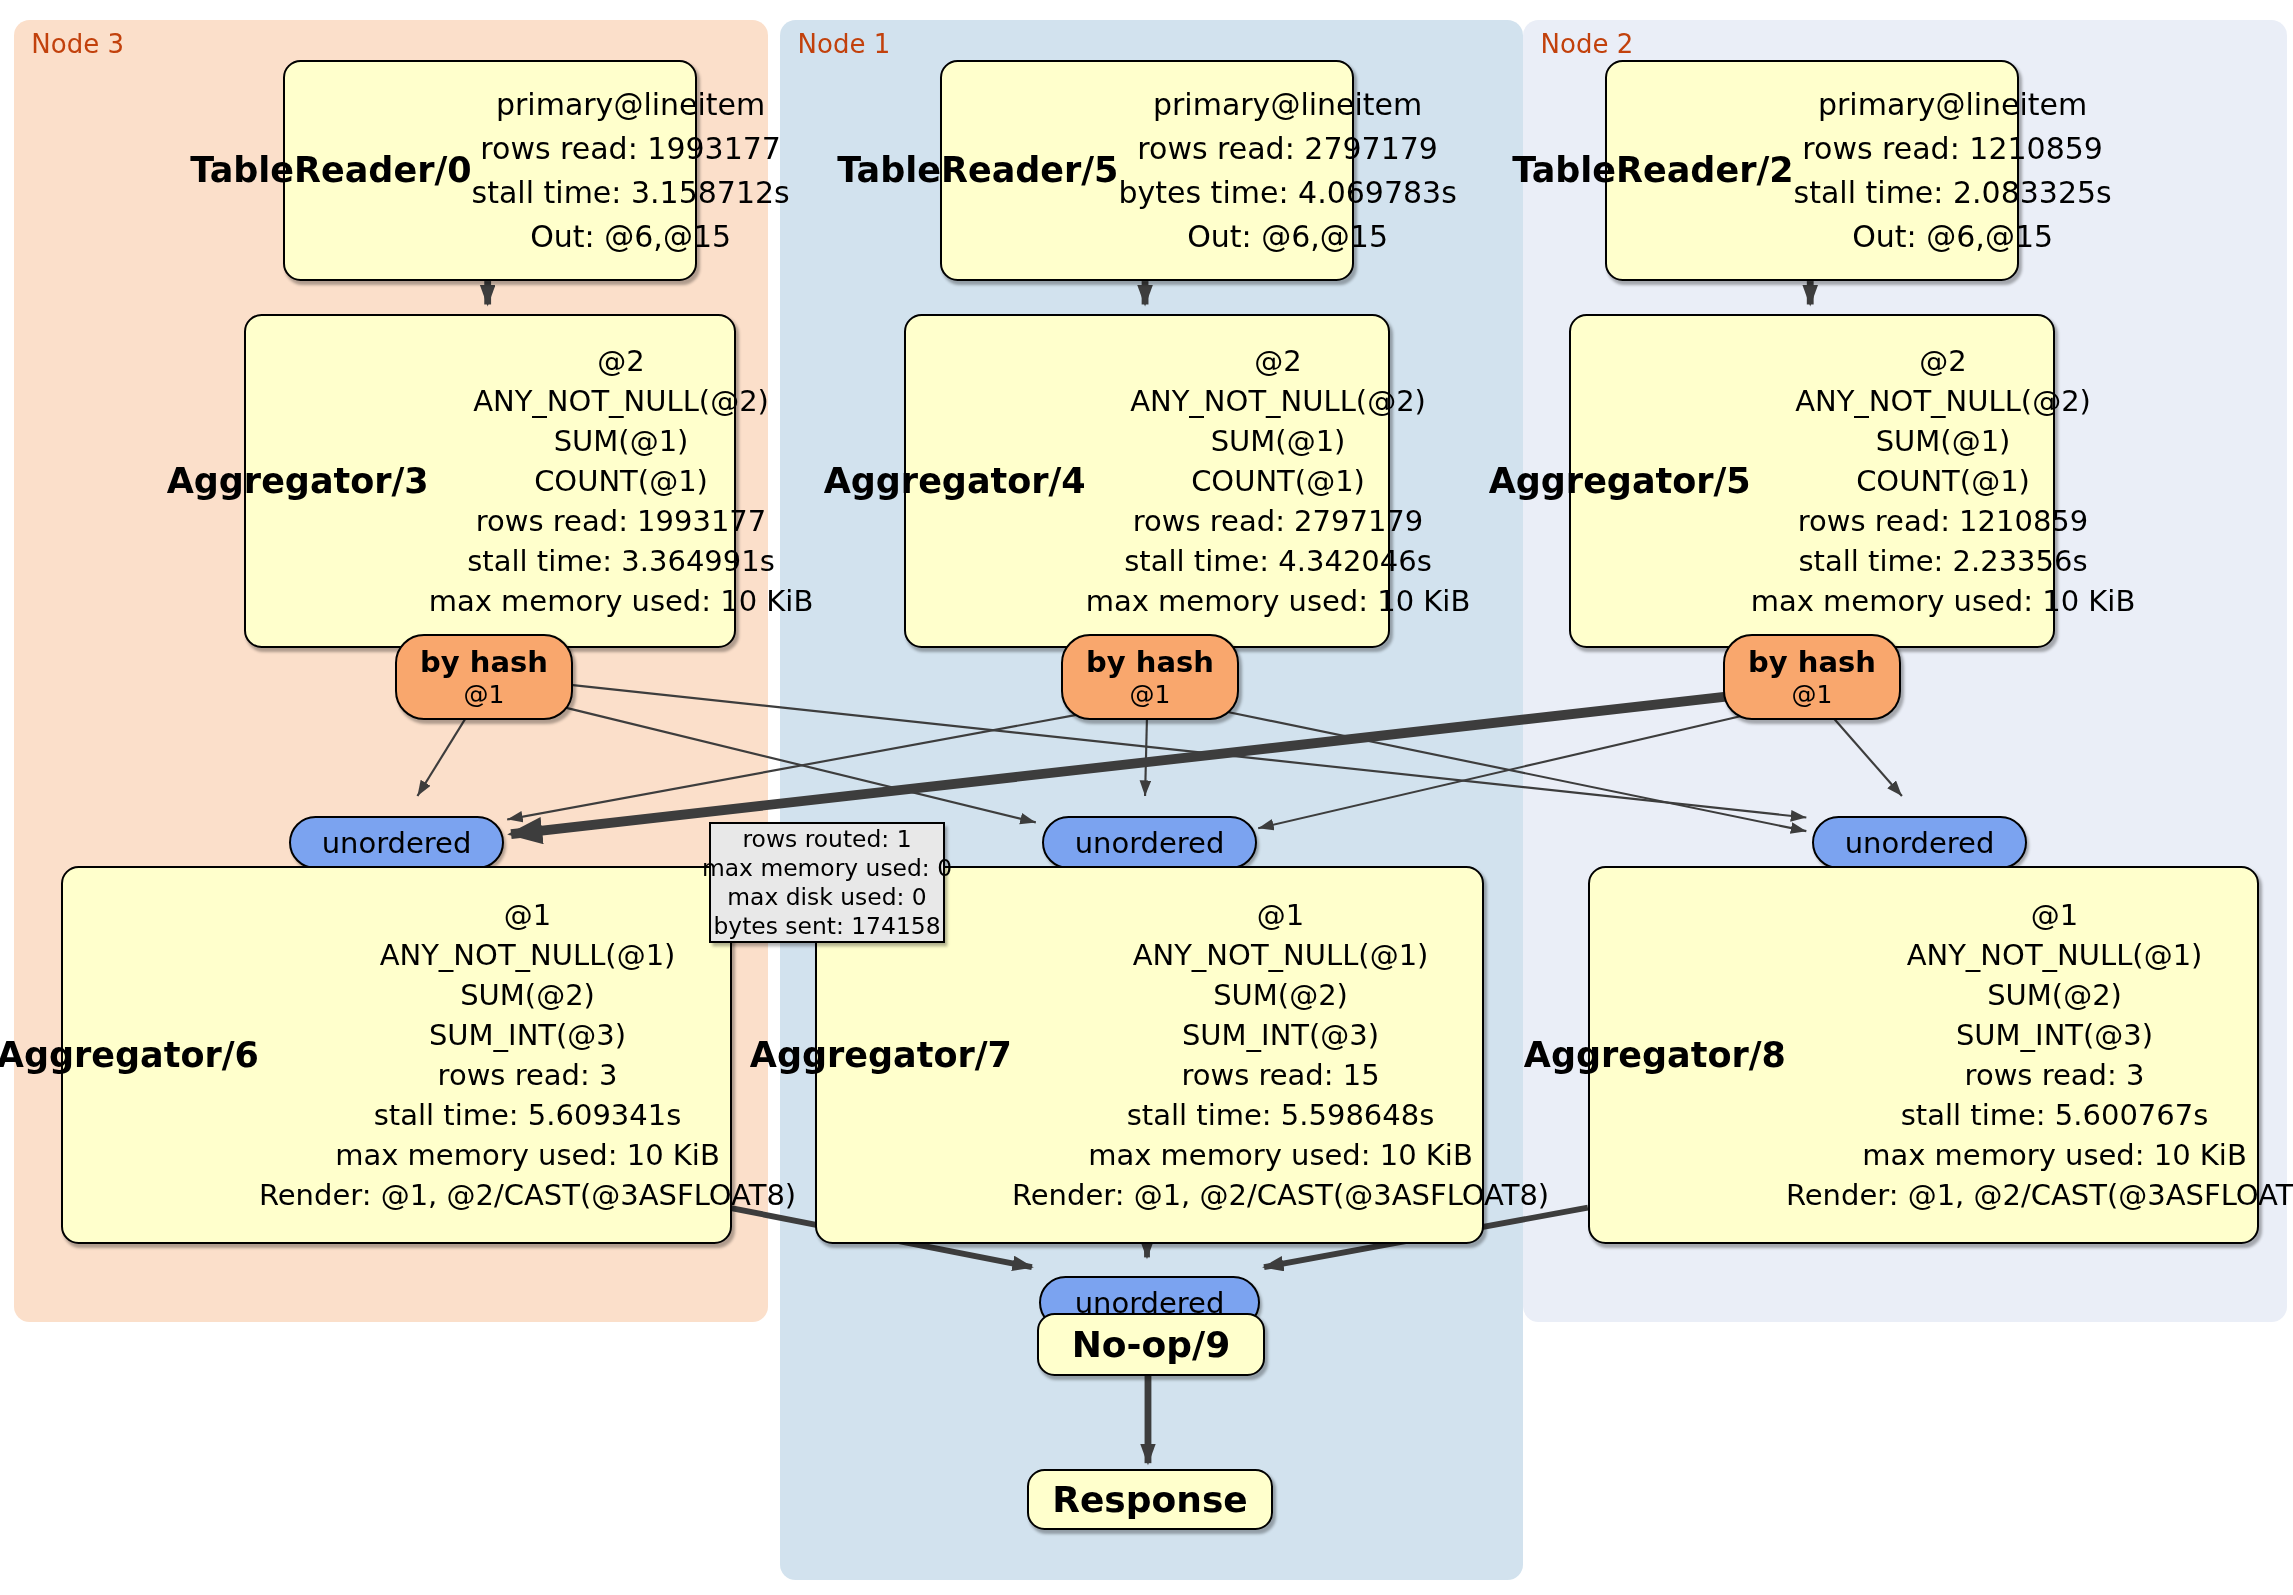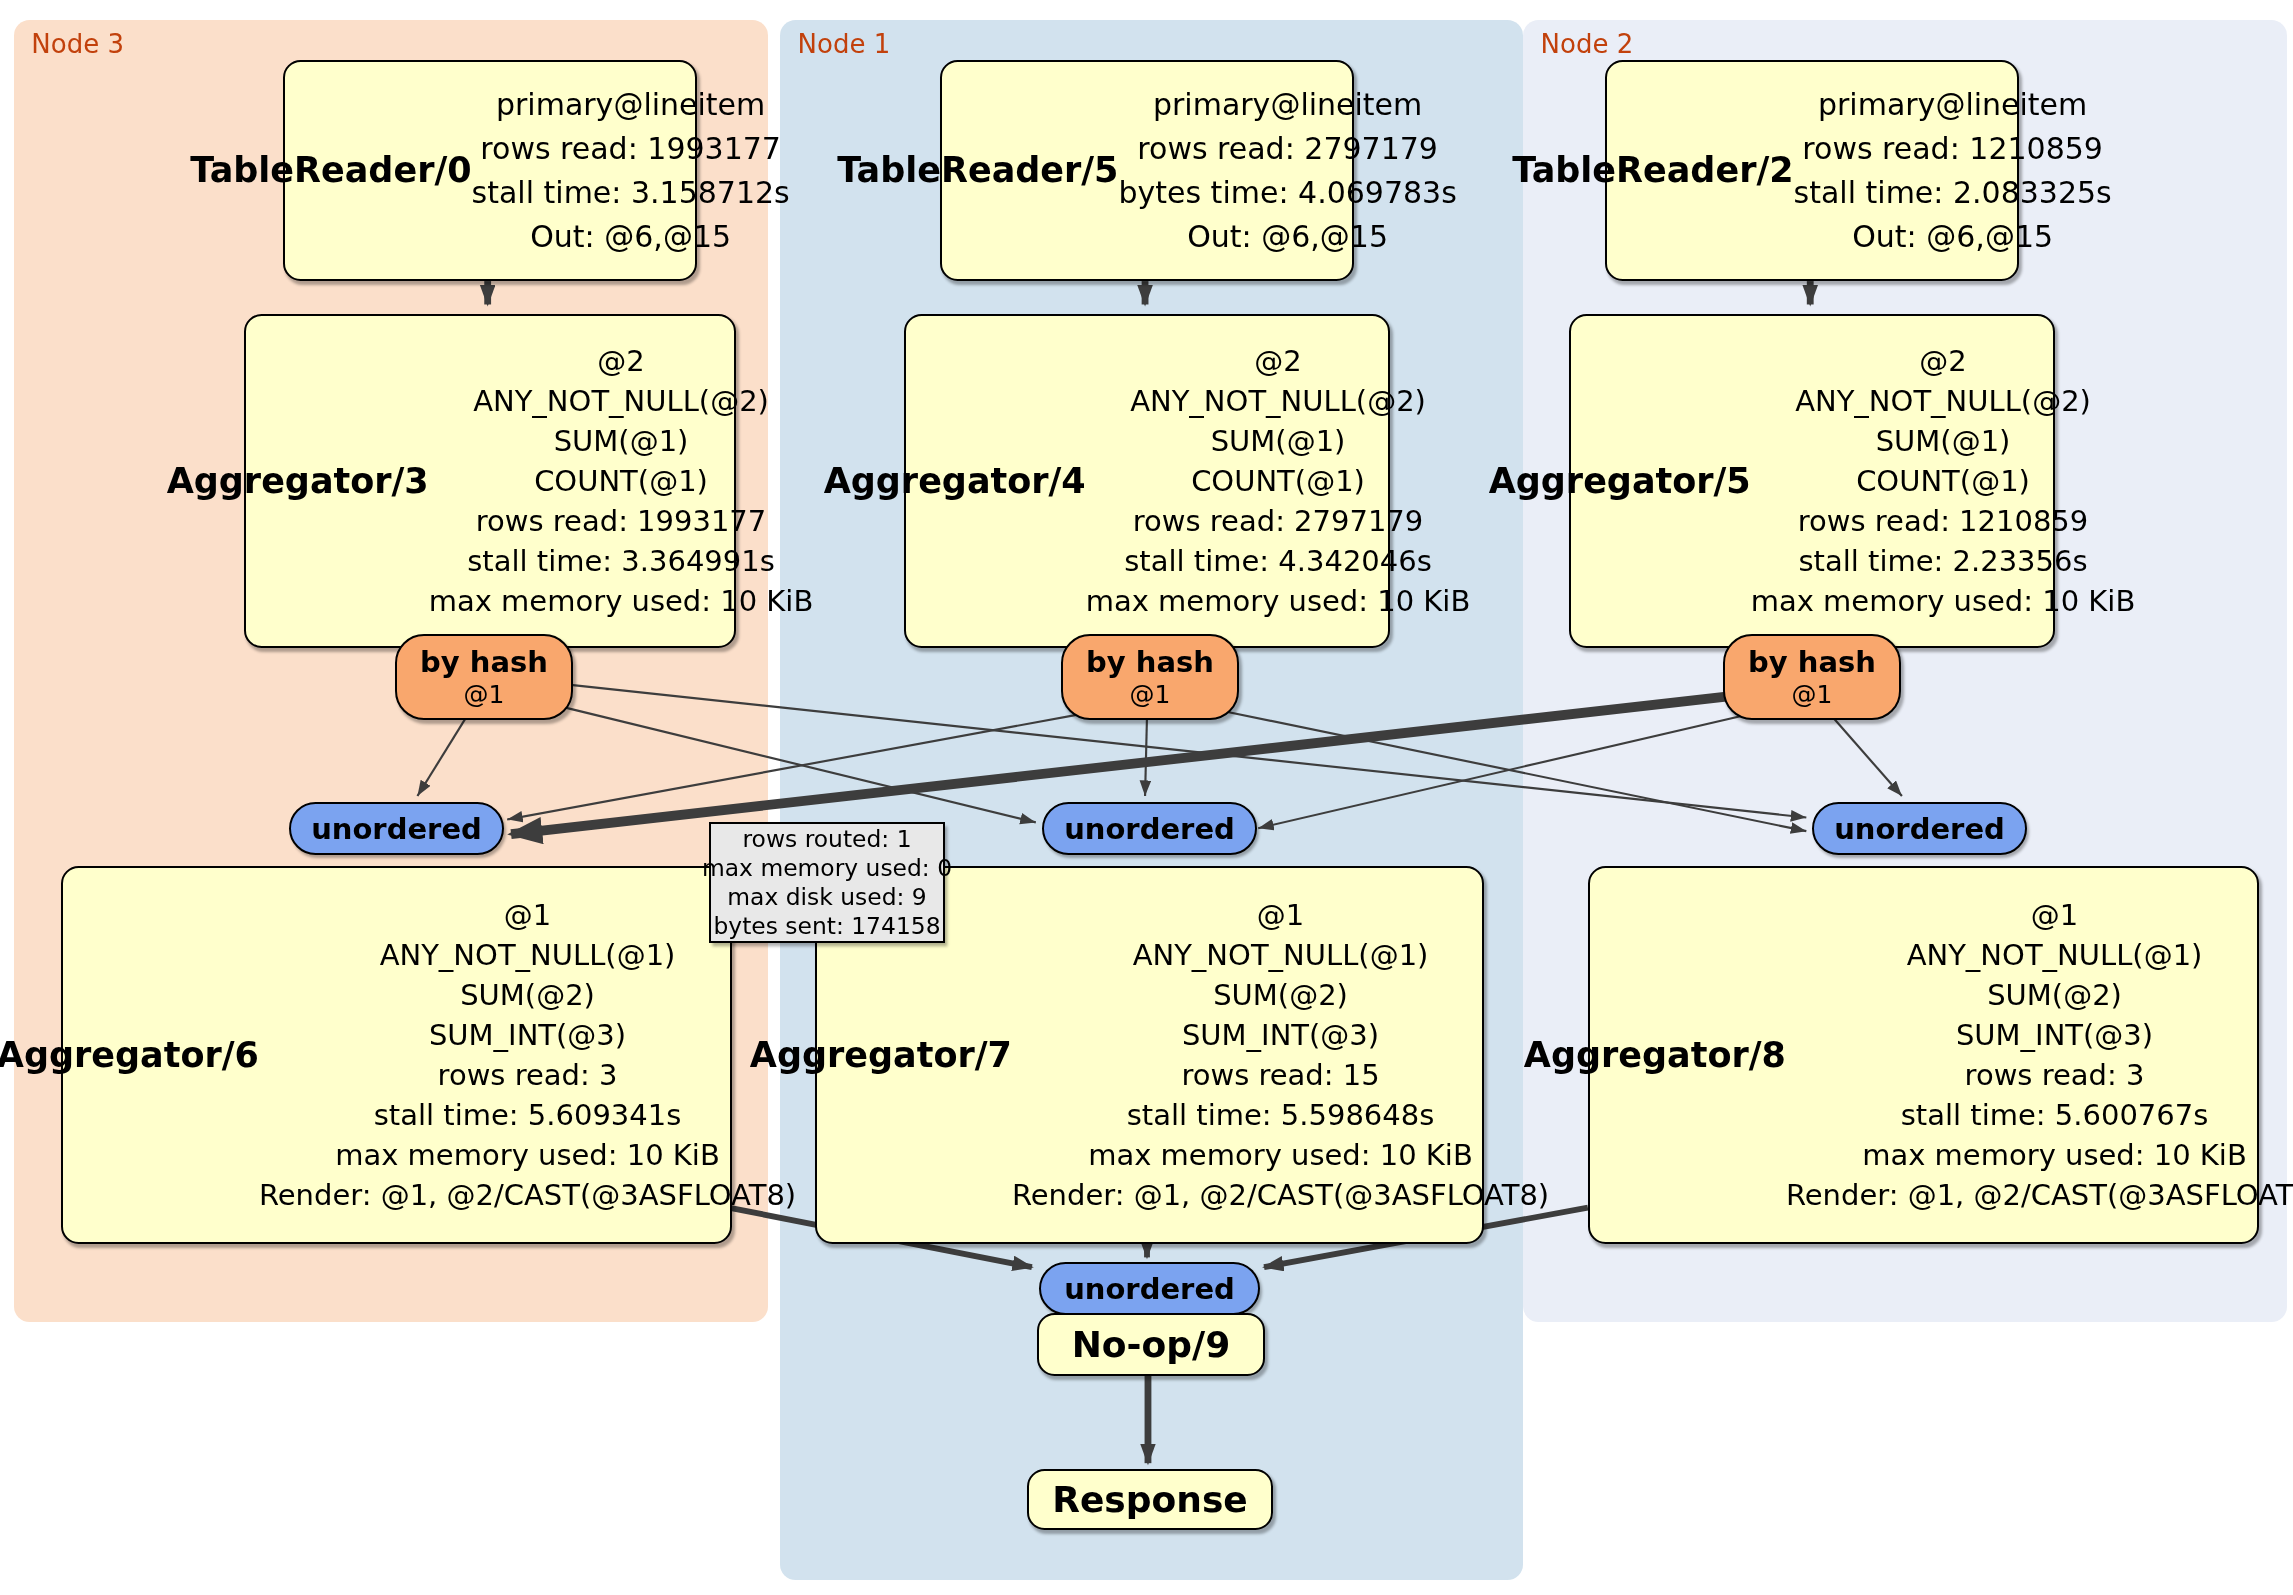--- a/index.html
+++ b/index.html
@@ -17,22 +17,22 @@
   .title{font-size:35px;font-weight:bold;line-height:47px;white-space:nowrap;}
   .ln{white-space:nowrap;}
   .tr .ln{font-size:30px;line-height:44px;}
   .agg .ln{font-size:29px;line-height:40px;}
   .router{position:absolute;background:#f9a76d;border:2.9px solid #000;border-radius:29px;
           display:flex;flex-direction:column;align-items:center;justify-content:center;
           box-shadow:2.9px 3.9px 2.9px rgba(0,0,0,0.30);}
   .rlabel{font-size:29px;font-weight:bold;line-height:35px;}
   .rsub{font-size:25px;line-height:29px;}
   .pill{position:absolute;background:#7ba3f0;border:2.9px solid #000;border-radius:27px;
-        display:flex;align-items:center;justify-content:center;font-size:29px;font-weight:bold;
-        box-shadow:2px 2.9px 2.9px rgba(0,0,0,0.30);}
+        display:flex;align-items:center;justify-content:center;font-size:29px;font-weight:normal;
+        box-shadow:2px 2.9px 2.9px rgba(0,0,0,0.30);margin-top:14px;}
   .endbox{font-size:36px;font-weight:bold;}
   .endbox .title{font-size:36px;}
   .tooltip{position:absolute;background:#e8e8e8;border:2.4px solid #000;
            display:flex;flex-direction:column;align-items:center;justify-content:center;
            text-align:center;box-shadow:2.9px 3.9px 2.9px rgba(0,0,0,0.30);}
   .tooltip .ln{font-size:23.4px;line-height:29px;}
 </style>
 </head>
 <body>
 
@@ -208,21 +208,21 @@
         <div class="ln">stall time: 5.600767s</div>
         <div class="ln">max memory used: 10 KiB</div>
         <div class="ln">Render: @1, @2/CAST(@3ASFLOAT8)</div>
       </div>
   </div>
 
   <div class="tooltip" style="left:709px;top:822px;width:232px;height:117px">
     <div>
         <div class="ln">rows routed: 1</div>
         <div class="ln">max memory used: 0</div>
-        <div class="ln">max disk used: 9</div>
+        <div class="ln">max disk used: 0</div>
         <div class="ln">bytes sent: 174158</div>
       </div>
   </div>
 
   <div class="pill" style="left:1039px;top:1262px;width:217px;height:49px">
     <span>unordered</span>
   </div>
   <div class="nbox endbox" style="left:1037px;top:1313px;width:224px;height:59px">
     <div class="title">No-op/9</div>
   </div>

